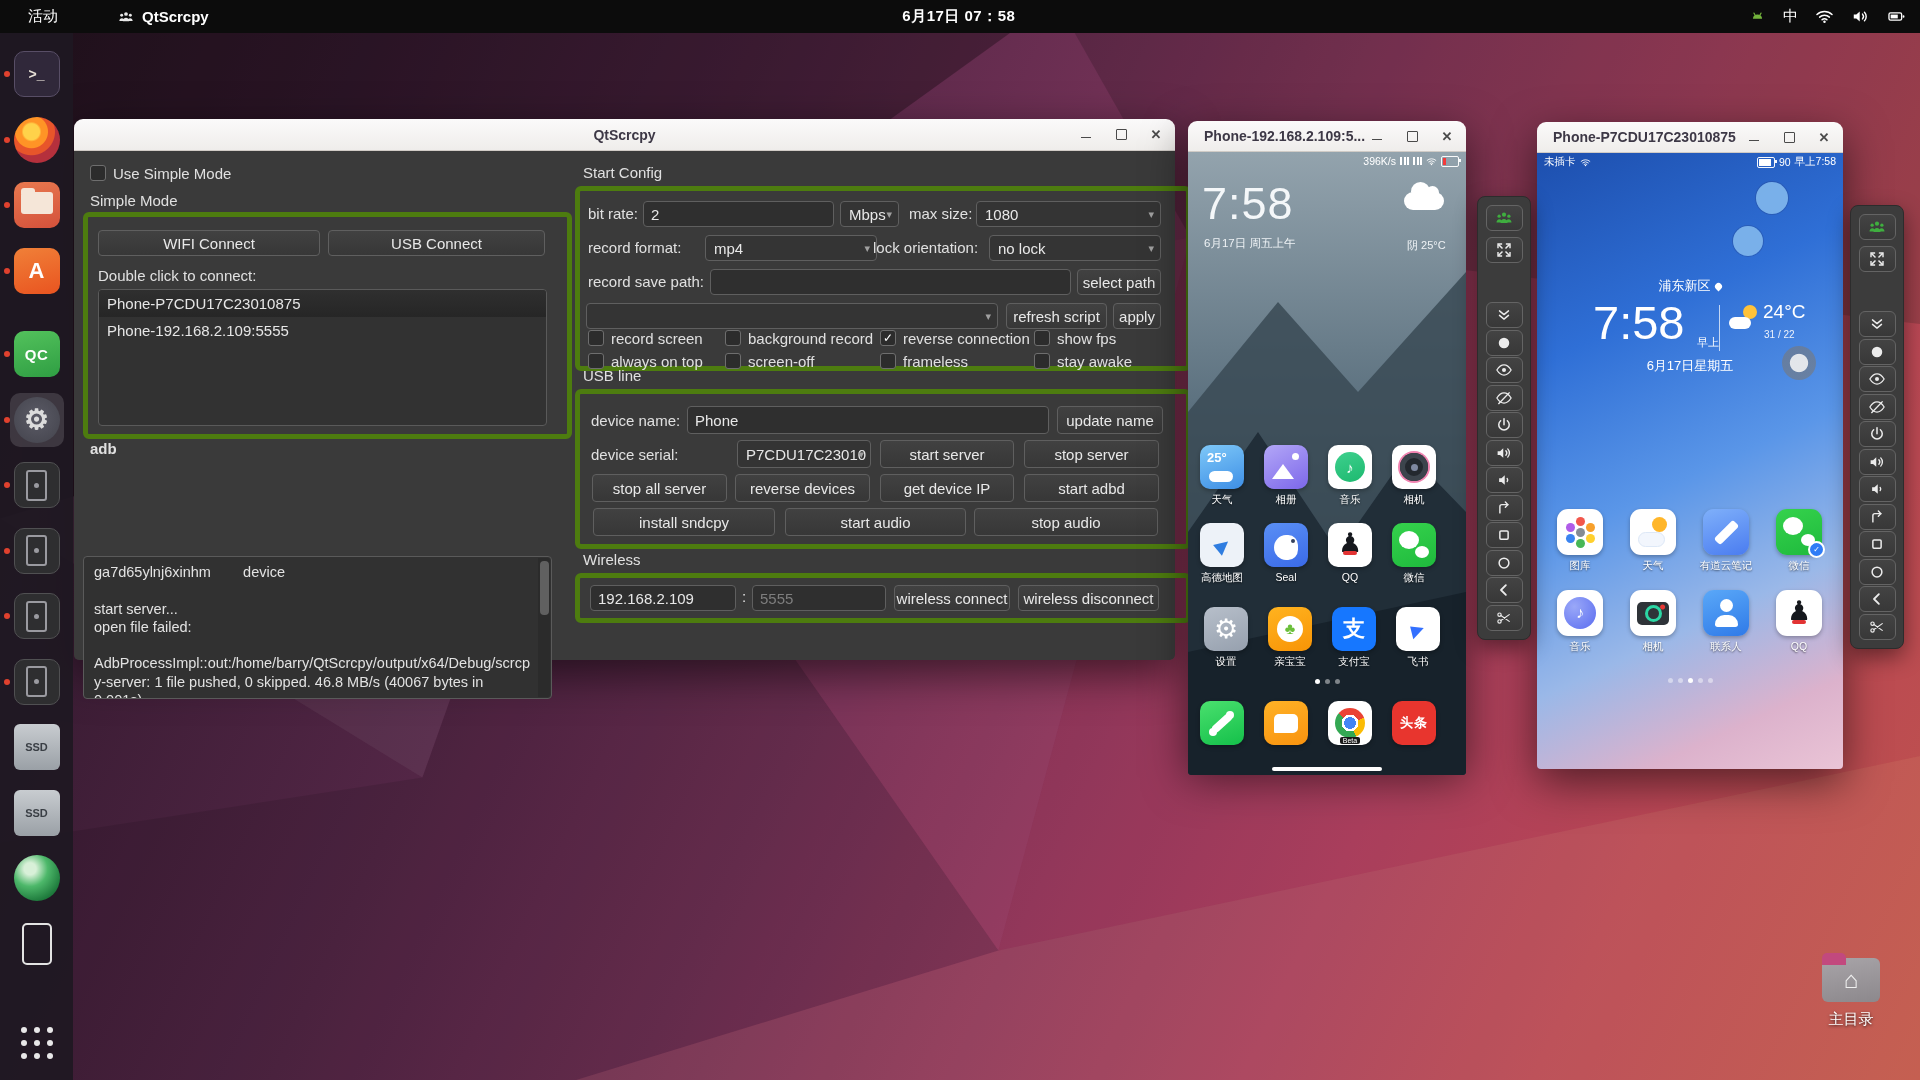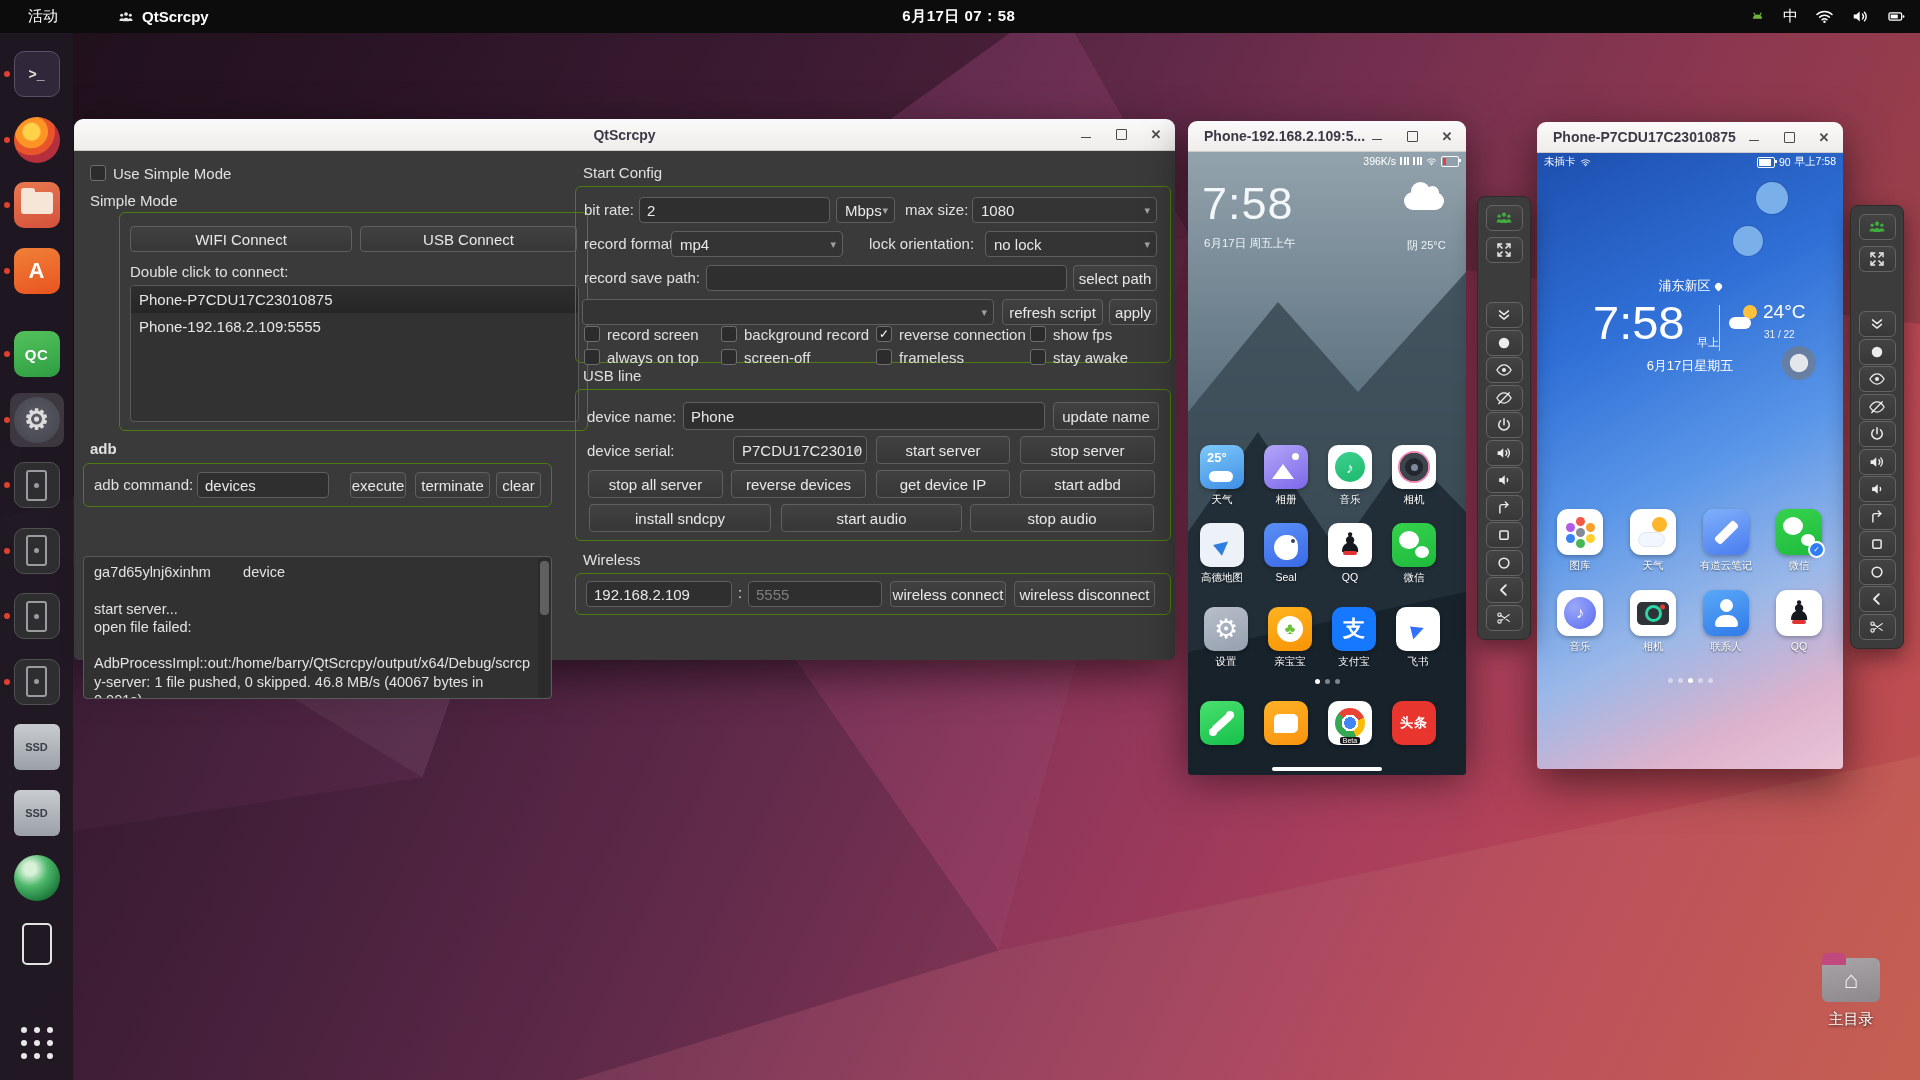--- a/index.html
+++ b/index.html
@@ -70,21 +70,21 @@
   .titlebar .ttl-left{margin-left:16px;white-space:nowrap;overflow:hidden;}
   .wbtns{position:absolute;right:10px;top:0;bottom:0;display:flex;align-items:center;gap:17px;}
   .wbtn{width:18px;height:18px;display:flex;align-items:center;justify-content:center;color:#4a4a4a;font-size:13px;}
   .wbtn.min::before{content:"";width:10px;border-top:1.6px solid #4a4a4a;margin-top:6px;}
   .wbtn.max::before{content:"";width:9px;height:9px;border:1.6px solid #4a4a4a;border-radius:1px;}
   .win-body{position:relative;background:#3a3a3a;height:calc(100% - 32px);border-radius:0 0 5px 5px;color:#e3e3e3;font-size:15px;}
 
   
   .sec-label{position:absolute;color:#e0e0e0;}
   .flabel{position:absolute;color:#e0e0e0;white-space:nowrap;}
-  .groupbox{position:absolute;border:1px solid #4d7c0f;border-radius:6px;}
+  .groupbox{position:absolute;border:5px solid #4d7c0f;border-radius:6px;padding-left:12px;}
   .btn{position:absolute;background:linear-gradient(#414141,#373737);border:1px solid #5f5f5f;border-radius:4px;
     color:#e8e8e8;display:flex;align-items:center;justify-content:center;font-size:15px;box-sizing:border-box;white-space:nowrap;}
   .inp{position:absolute;background:#2f2f2f;border:1px solid #5f5f5f;border-radius:4px;color:#e8e8e8;
     font-size:15px;padding:0 7px;box-sizing:border-box;font-family:"Liberation Sans",sans-serif;outline:none;}
   .inp::placeholder{color:#7e7e7e;}
   .dd{position:absolute;background:#343434;border:1px solid #5f5f5f;border-radius:4px;color:#e8e8e8;
     display:flex;align-items:center;padding:0 22px 0 8px;box-sizing:border-box;font-size:15px;}
   .dd .dd-arrow{position:absolute;right:6px;color:#a0a0a0;font-size:11px;}
   .cb-cell{position:absolute;display:flex;align-items:center;gap:7px;height:18px;cursor:default;}
   .cb-box{width:16px;height:16px;background:#2c2c2c;border:1px solid #6e6e6e;border-radius:3px;box-sizing:border-box;
@@ -415,38 +415,31 @@
       </span>
     </div>
     <div class="win-body">
 
       <label class="cb-cell" style="left:16px;top:13px;">
         <span class="cb-box"></span>
         <span class="cb-lab">Use Simple Mode</span>
       </label>
       <div class="sec-label" style="left:16px;top:41px;">Simple Mode</div>
 
-      <div class="groupbox" style="left:9px;top:61px;width:467px;height:217px;margin-left:36px;">
+      <div class="groupbox" style="left:9px;top:61px;width:467px;height:217px;">
         <div class="btn" style="left:10px;top:13px;width:222px;height:26px;">WIFI Connect</div>
         <div class="btn" style="left:240px;top:13px;width:217px;height:26px;">USB Connect</div>
         <div class="flabel" style="left:10px;top:50px;">Double click to connect:</div>
         <div class="listbox" id="device-list" style="left:10px;top:72px;width:447px;height:135px;">
             <div class="dev-row selected">Phone-P7CDU17C23010875</div>
             <div class="dev-row">Phone-192.168.2.109:5555</div>
           </div>
       </div>
 
       <div class="sec-label" style="left:16px;top:289px;font-weight:bold;">adb</div>
-      <div class="groupbox" style="left:9px;top:312px;width:467px;height:42px;">
-        <div class="flabel" style="left:10px;top:12px;">adb command:</div>
-        <input class="inp" style="left: 113px; top: 8px; width: 132px; height: 26px;" value="devices">
-        <div class="btn" style="left:266px;top:8px;width:56px;height:26px;">execute</div>
-        <div class="btn" style="left:331px;top:8px;width:75px;height:26px;">terminate</div>
-        <div class="btn" style="left:412px;top:8px;width:45px;height:26px;">clear</div>
-      </div>
 
       <div class="logbox" style="left:9px;top:357px;width:467px;height:141px;margin-top:48px;">
         <div id="adb-log"><div class="log-line">ga7d65ylnj6xinhm        device</div><div class="log-line">&nbsp;</div><div class="log-line">start server...</div><div class="log-line">open file failed:</div><div class="log-line">&nbsp;</div><div class="log-line">AdbProcessImpl::out:/home/barry/QtScrcpy/output/x64/Debug/scrcpy-server: 1 file pushed, 0 skipped. 46.8 MB/s (40067 bytes in 0.001s)</div></div>
         <div class="sbar-track">
             <div class="sbar-thumb"></div>
           </div>
       </div>
 
       <div class="sec-label" style="left:509px;top:13px;">Start Config</div>
       <div class="groupbox" style="left:501px;top:35px;width:594px;height:175px;">
@@ -455,21 +448,21 @@
         <div class="dd" style="left:260px;top:10px;width:59px;height:26px;">
           <span>Mbps</span>
             <span class="dd-arrow">▾</span>
         </div>
         <div class="flabel" style="left:329px;top:14px;">max size:</div>
         <div class="dd" style="left:396px;top:10px;width:185px;height:26px;">
           <span>1080</span>
             <span class="dd-arrow">▾</span>
         </div>
         <div class="flabel" style="left:8px;top:48px;">record format:</div>
-        <div class="dd" style="left:95px;top:44px;width:172px;height:26px;">
+        <div class="dd" style="left:125px;top:44px;width:172px;height:26px;">
           <span>mp4</span>
             <span class="dd-arrow">▾</span>
         </div>
         <div class="flabel" style="left:293px;top:48px;">lock orientation:</div>
         <div class="dd" style="left:409px;top:44px;width:172px;height:26px;">
           <span>no lock</span>
             <span class="dd-arrow">▾</span>
         </div>
         <div class="flabel" style="left:8px;top:82px;">record save path:</div>
         <input class="inp" style="left: 130px; top: 78px; width: 361px; height: 26px;" value="">

